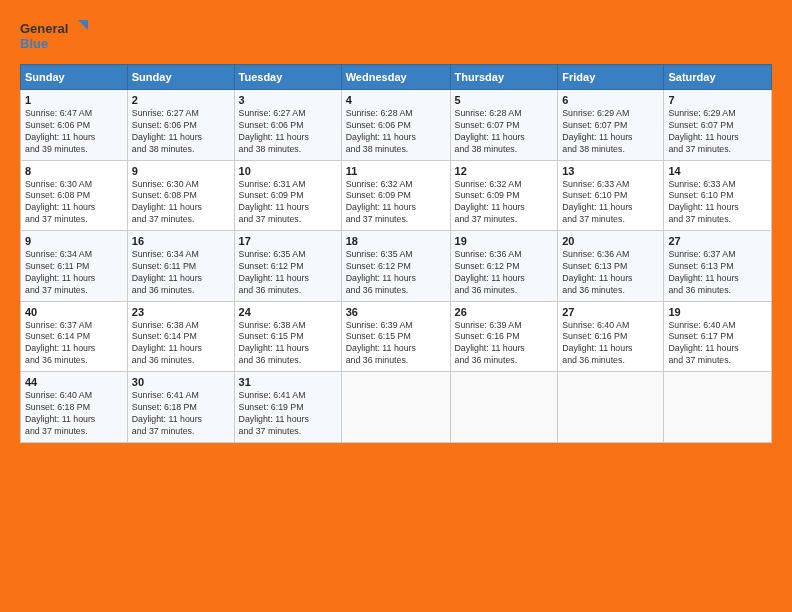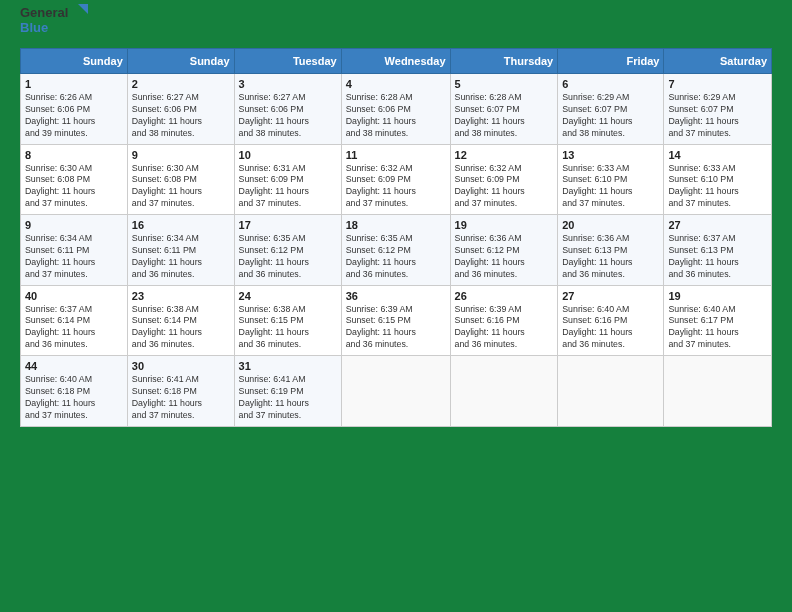--- a/index.html
+++ b/index.html
@@ -6,22 +6,22 @@
     body {
       font-family: Arial, sans-serif;
       background: #fff;
       width: 792px;
       height: 612px;
       overflow: hidden;
     }
     .page {
       width: 792px;
       height: 612px;
-      padding: 2px 20px 10px 20px;
-      background: #15803d;
+      padding: 18px 20px 10px 20px;
+      background: #f97316;
     }
     .header {
       display: flex;
       justify-content: space-between;
       align-items: flex-start;
       margin-bottom: 10px;
     }
     .logo {
       display: flex;
       align-items: center;
@@ -42,21 +42,21 @@
     }
     .calendar {
       width: 100%;
       border-collapse: collapse;
       font-size: 9.5px;
     }
     .calendar thead th {
       background: #3a7fc1;
       color: #fff;
       padding: 6px 4px;
-      text-align: right;
+      text-align: left;
       font-size: 11px;
       font-weight: bold;
       border: 1px solid #2d6aa0;
     }
     .calendar tbody td {
       border: 1px solid #ccc;
       vertical-align: top;
       padding: 4px 4px;
       width: 113px;
       background: #fff;
@@ -110,21 +110,21 @@
           <th>Wednesday</th>
           <th>Thursday</th>
           <th>Friday</th>
           <th>Saturday</th>
         </tr>
     </thead>
     <tbody id="calendar-body">
     <tr>
           <td>
             <span class="day-num">1</span>
-            <div class="day-info" style="white-space: pre-line;">Sunrise: 6:26 AM
+            <div class="day-info" style="white-space: pre-line;">Sunrise: 6:47 AM
 Sunset: 6:06 PM
 Daylight: 11 hours
 and 39 minutes.</div>
           </td>
           <td>
             <span class="day-num">2</span>
             <div class="day-info" style="white-space: pre-line;">Sunrise: 6:27 AM
 Sunset: 6:06 PM
 Daylight: 11 hours
 and 38 minutes.</div>

